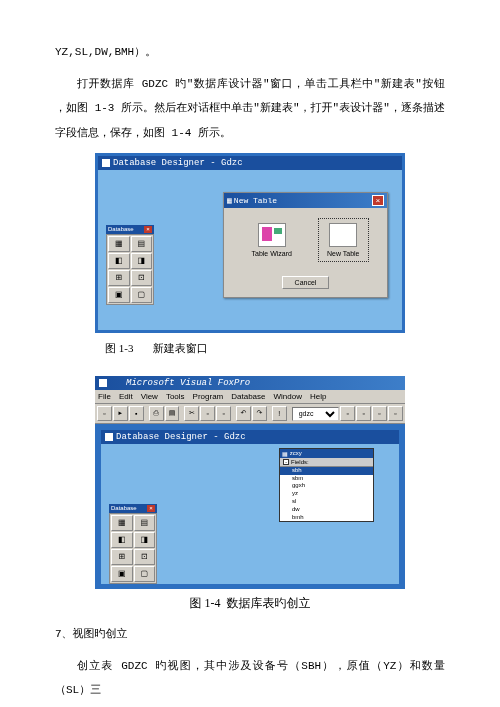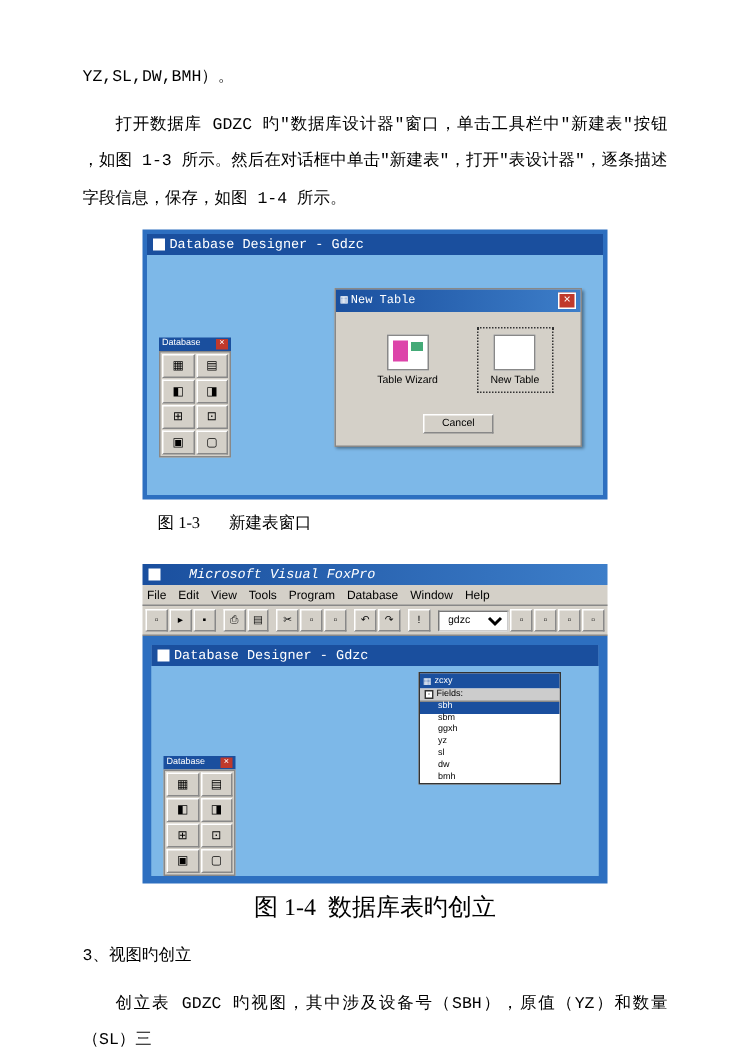--- a/index.html
+++ b/index.html
@@ -166,21 +166,21 @@
       background: #d4d0c8;
       border: 1px solid #888;
       border-top-color: #fff;
       border-left-color: #fff;
       padding: 2px 12px;
       font-size: 7px;
     }
     .caption {
       text-align: center;
       margin: 6px 0 10px;
-      font-size: 16px;
+      font-size: 12px;
     }
     .caption-left {
       margin-left: 50px;
       margin-top: 6px;
       margin-bottom: 20px;
       font-size: 11px;
     }
     
     .vfp-container {
       width: 310px;
@@ -446,14 +446,14 @@
             <div class="field-item">bmh</div>
           </div>
         </div>
       </div>
     </div>
   </div>
 </div>
 
 <p class="caption">图 1-4&nbsp;&nbsp;数据库表旳创立</p>
 
-<p class="body-text section-num">3、视图旳创立</p>
+<p class="body-text section-num">7、视图旳创立</p>
 <p class="body-text indent">创立表 GDZC 旳视图，其中涉及设备号（SBH），原值（YZ）和数量（SL）三</p>
 
 </body></html>

